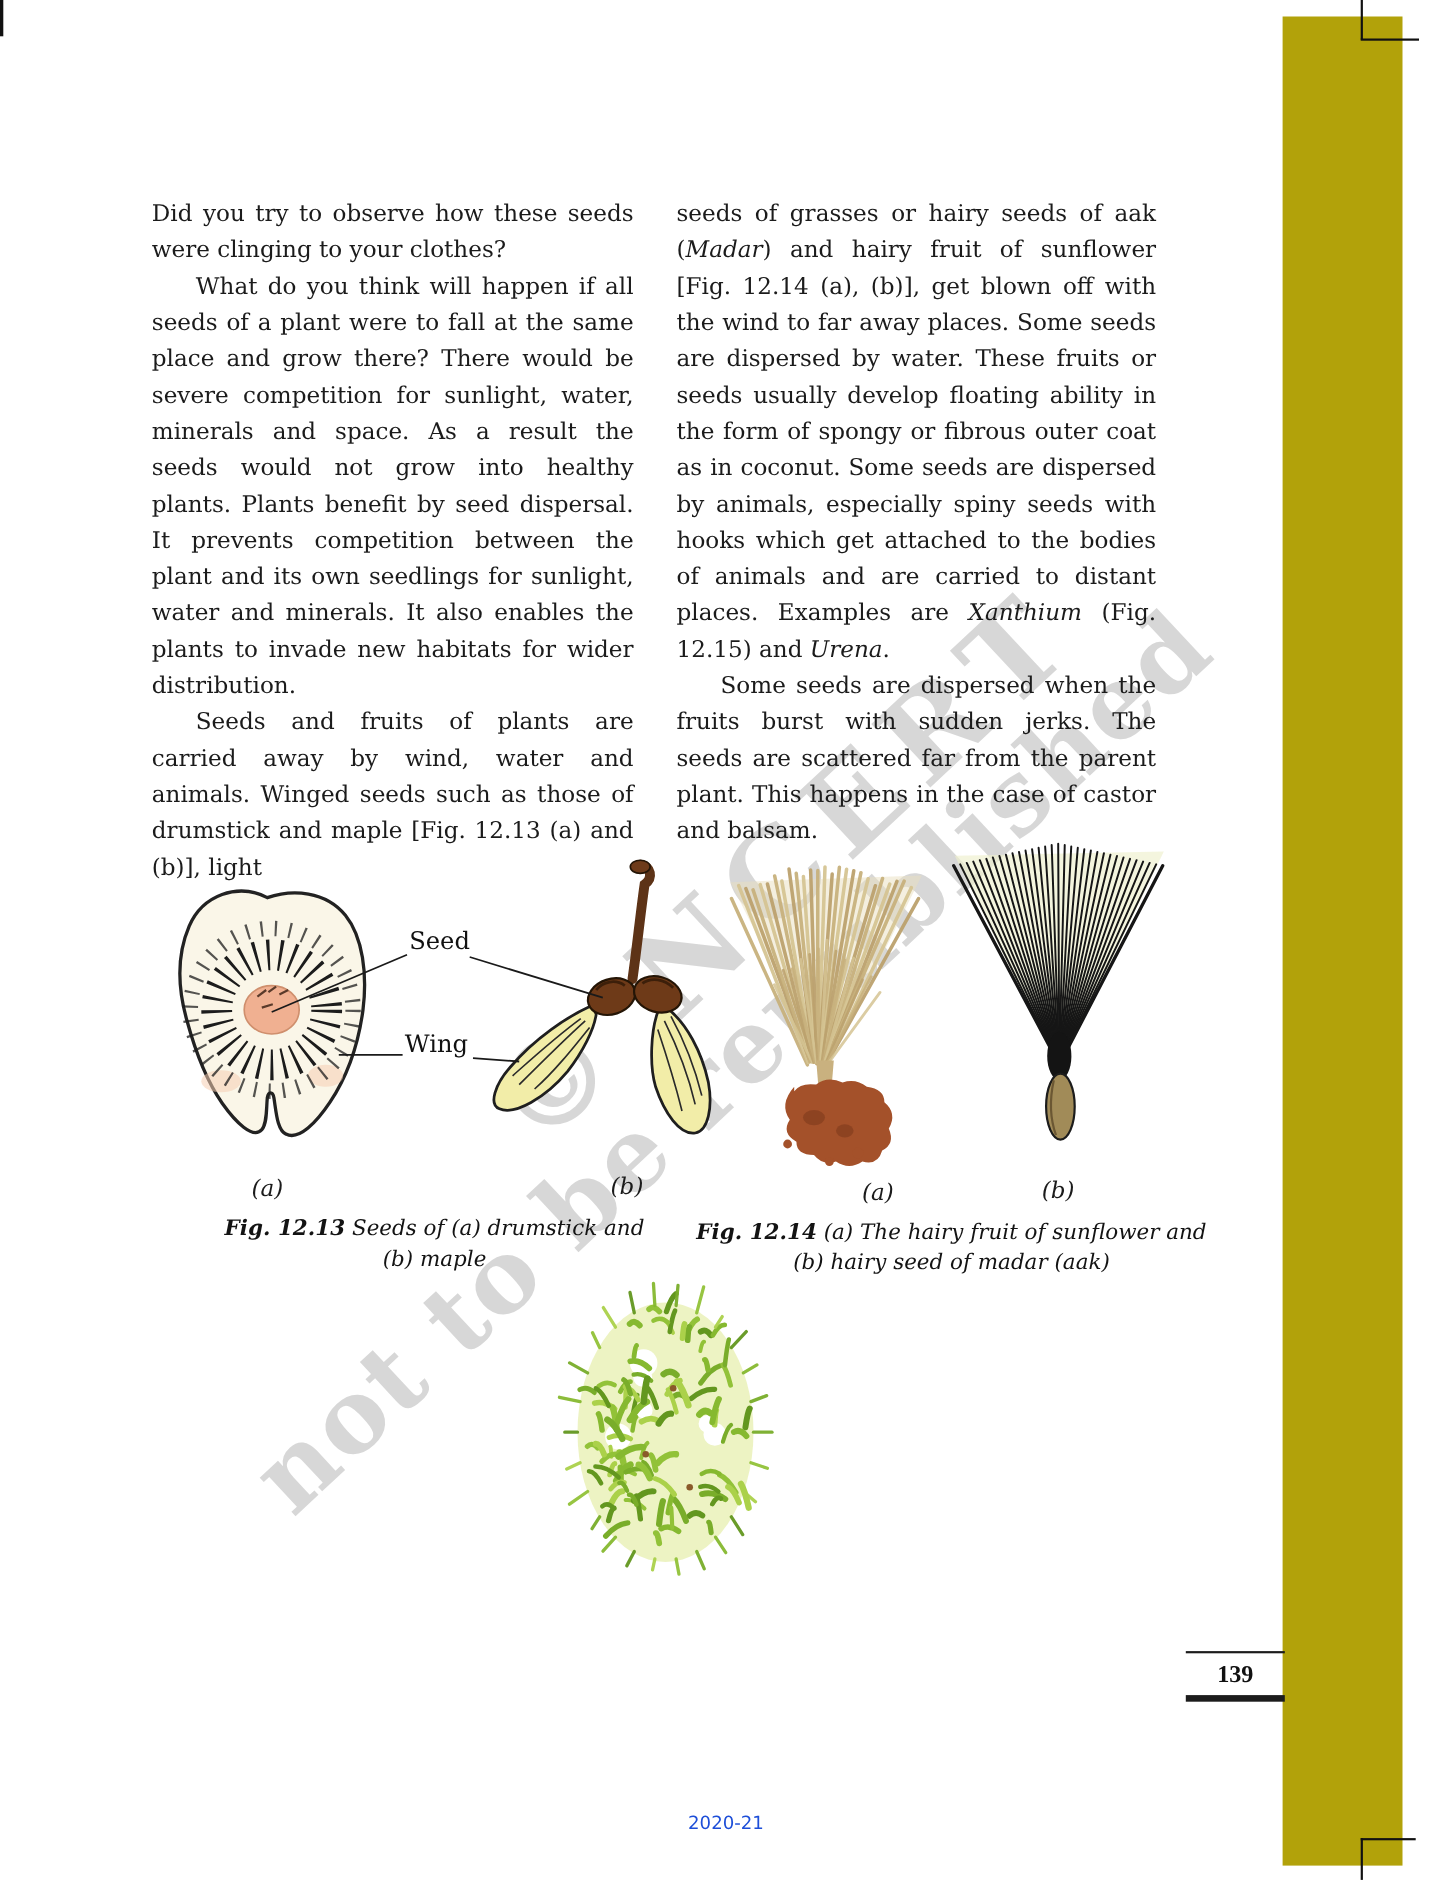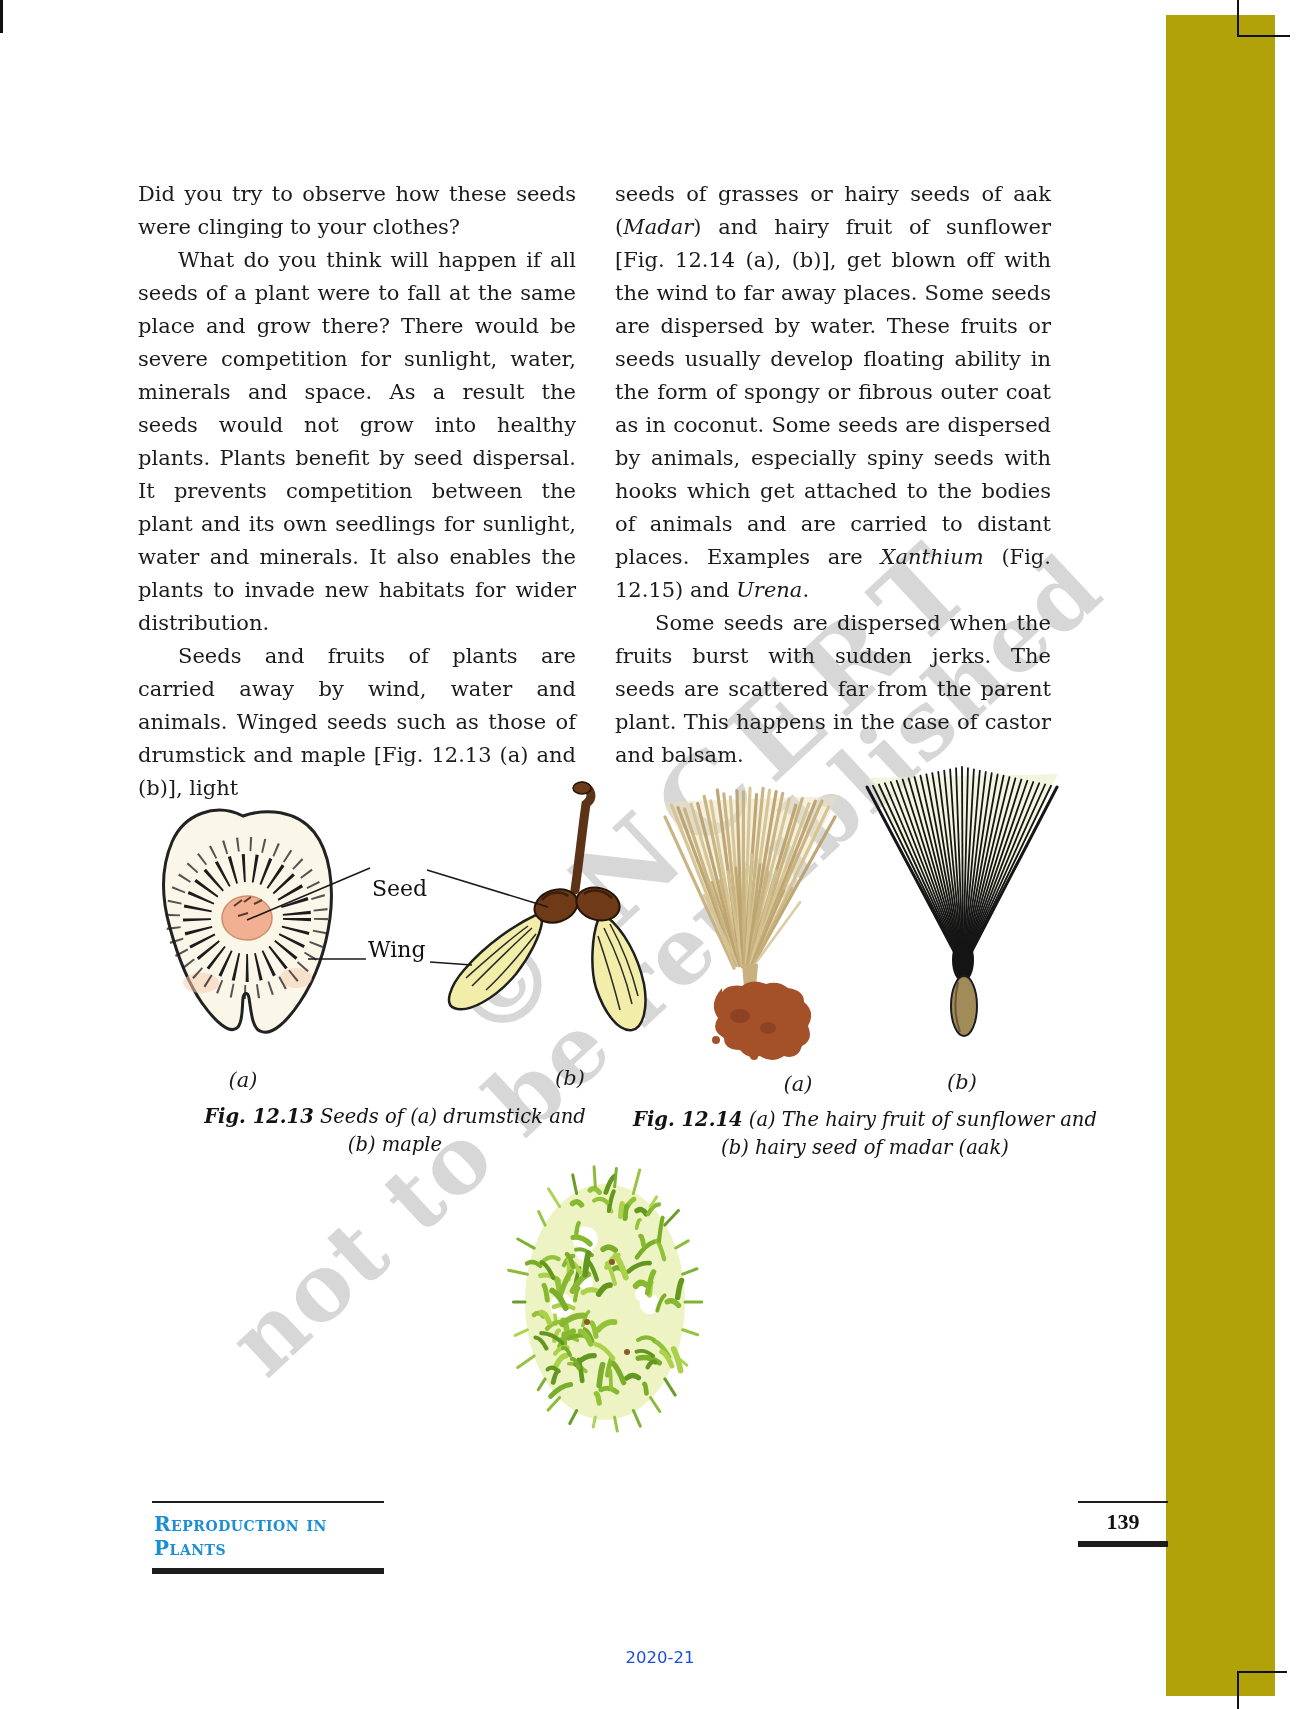--- a/index.html
+++ b/index.html
@@ -93,21 +93,21 @@
     <ellipse cx="178" cy="126" rx="22" ry="16" fill="#6e3a18" stroke="#241506" stroke-width="2" transform="rotate(16 178 126)"></ellipse>
     <path d="M122,122 C128,114 140,112 148,118 M164,116 C172,110 184,112 192,120" fill="none" stroke="#3c1f0a" stroke-width="2.5"></path>
   </svg>
 
   <svg class="leaders" style="left:140px;top:780px;" width="560" height="290" viewBox="0 0 560 290">
     <path d="M230,88 L107,140" stroke="#1a1a1a" stroke-width="1.6" fill="none"></path>
     <path d="M287,90 L408,127" stroke="#1a1a1a" stroke-width="1.6" fill="none"></path>
     <path d="M168,179 L226,179" stroke="#1a1a1a" stroke-width="1.6" fill="none"></path>
     <path d="M290,182 L332,185" stroke="#1a1a1a" stroke-width="1.6" fill="none"></path>
   </svg>
-  <div class="annot" style="left:372px;top:844px;margin-top:32px;">Seed</div>
+  <div class="annot" style="left:372px;top:844px;">Seed</div>
   <div class="annot" style="left:368px;top:937px;">Wing</div>
 
   <svg class="fig-svg" style="left:658px;top:768px;" width="190" height="300" viewBox="0 0 190 300">
     <polygon points="92,205 6,34 180,28" fill="#e9dfc0" opacity="0.5"></polygon>
     <g id="sun-hairs">
         <line x1="76" y1="199.99956172332148" x2="7" y2="48.89070323803029" stroke="#c8b17d" stroke-width="3.2" stroke-linecap="round" opacity="0.95"></line>
         <line x1="76.76923076923077" y1="197.68610195707814" x2="13.53846153846154" y2="37.10155908234418" stroke="#d5c493" stroke-width="3.2" stroke-linecap="round" opacity="0.95"></line>
         <line x1="77.53846153846153" y1="194.16503470491853" x2="20.07692307692308" y2="39.765692567845164" stroke="#bca26e" stroke-width="3.2" stroke-linecap="round" opacity="0.95"></line>
         <line x1="78.3076923076923" y1="197.36550149198877" x2="26.615384615384617" y2="40.99028071463372" stroke="#c8b17d" stroke-width="3.2" stroke-linecap="round" opacity="0.95"></line>
         <line x1="79.07692307692308" y1="193.95940127314972" x2="33.15384615384616" y2="36.21528841758572" stroke="#d5c493" stroke-width="3.2" stroke-linecap="round" opacity="0.95"></line>
@@ -345,25 +345,20 @@
         <line x1="158.43485577674863" y1="44.52354042043625" x2="164.58166862350657" y2="34.89438659480686" stroke="#abd14a" stroke-width="3" stroke-linecap="round" opacity="0.95"></line>
         <line x1="172.8721628277678" y1="63.06353947068493" x2="186.43986802073908" y2="48.538964168925204" stroke="#63971f" stroke-width="3" stroke-linecap="round" opacity="0.95"></line>
         <line x1="183.83012164069993" y1="86.07454350462501" x2="196.09142206997257" y2="78.85080966510506" stroke="#86b930" stroke-width="3" stroke-linecap="round" opacity="0.95"></line>
         <line x1="190.67193286025048" y1="112.21931510572242" x2="204.9582658847528" y2="106.74594546407268" stroke="#79ad2a" stroke-width="3" stroke-linecap="round" opacity="0.95"></line>
         <circle cx="120" cy="100" r="3" fill="#8a5a2a"></circle>
         <circle cx="95" cy="160" r="3" fill="#8a5a2a"></circle>
         <circle cx="135" cy="190" r="3" fill="#8a5a2a"></circle>
       </g>
   </svg>
 
-  <div class="footer-left">
-    <div class="rule-thin"></div>
-    <div class="chapter-title">Reproduction in Plants</div>
-    <div class="rule-thick"></div>
-  </div>
   <div class="footer-right">
     <div class="rule-thin"></div>
     <div class="page-number">139</div>
     <div class="rule-thick"></div>
   </div>
   <div class="edition">2020-21</div>
 
 </div>
 
 </body></html>

